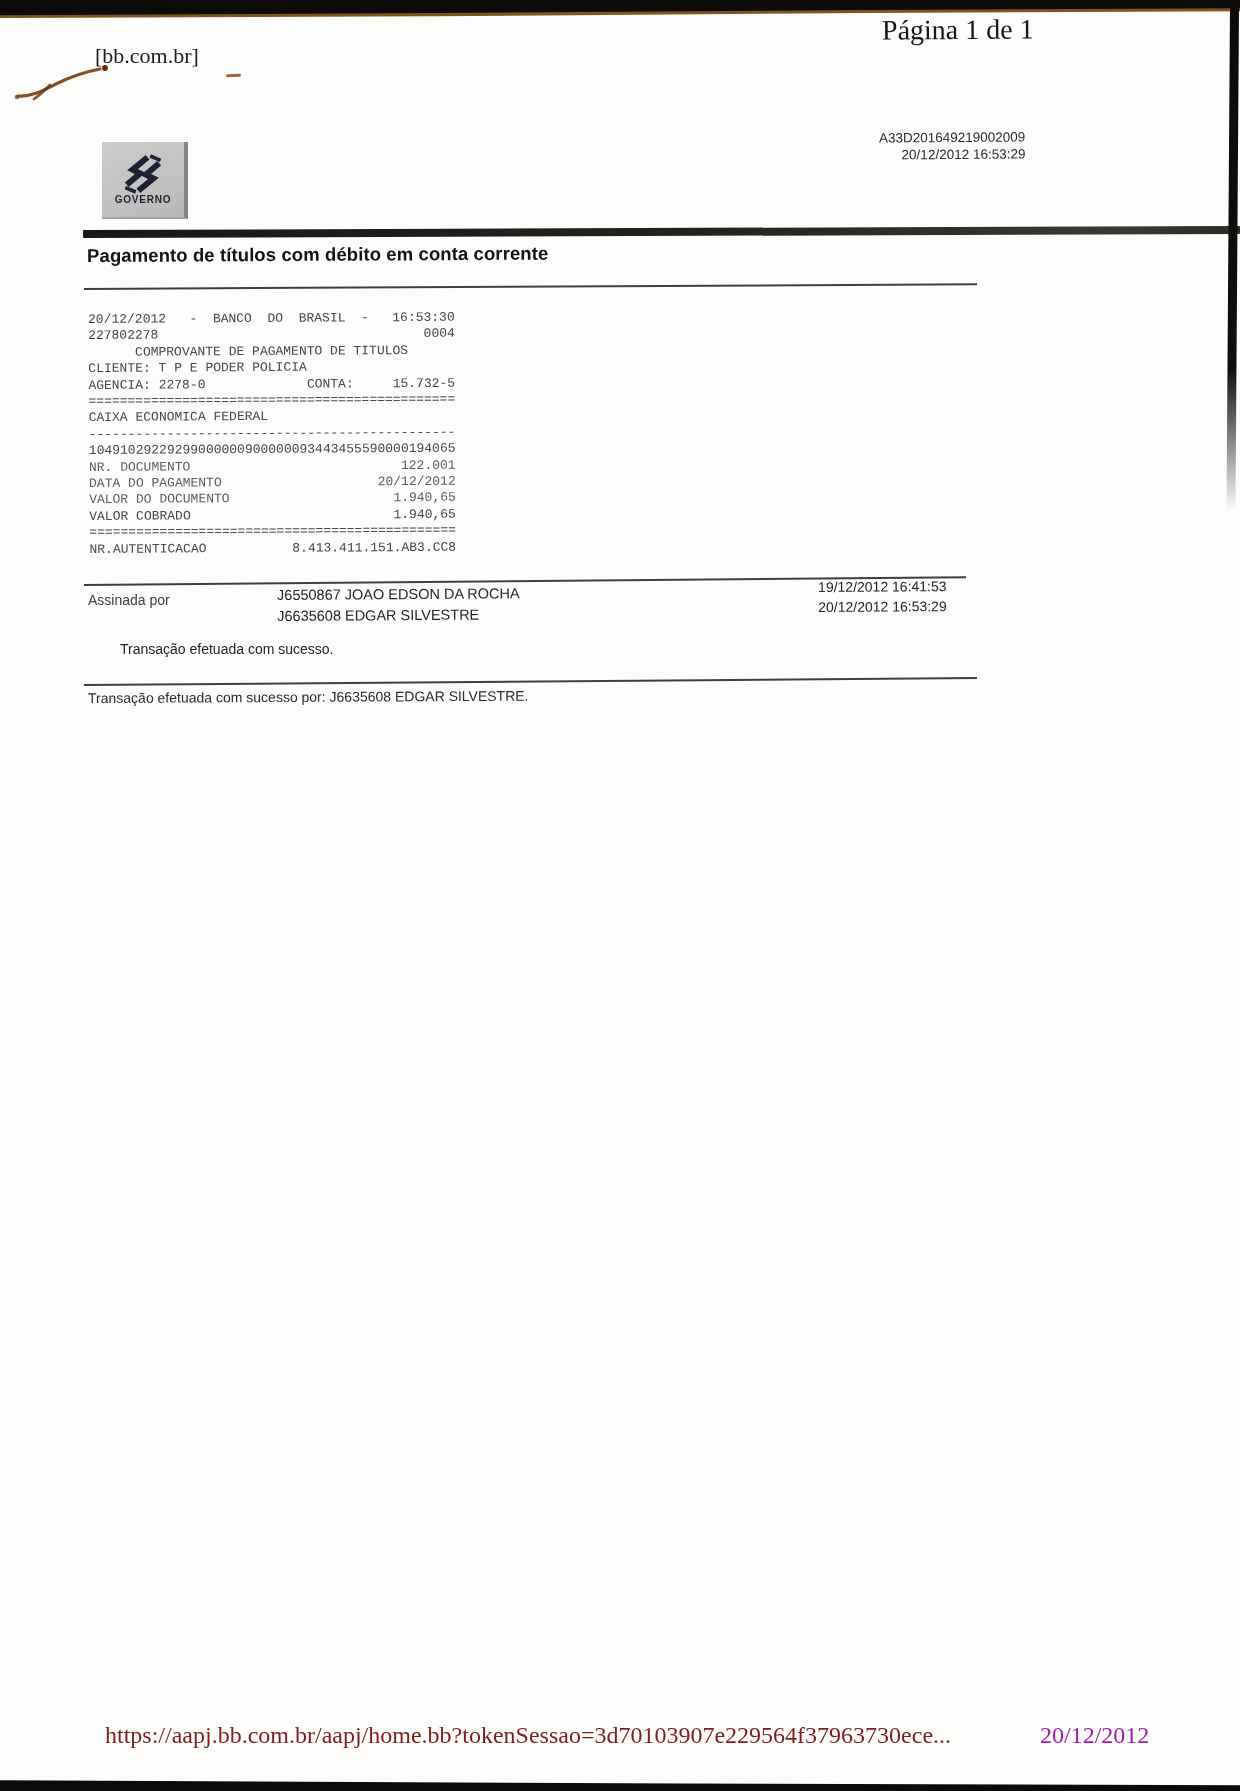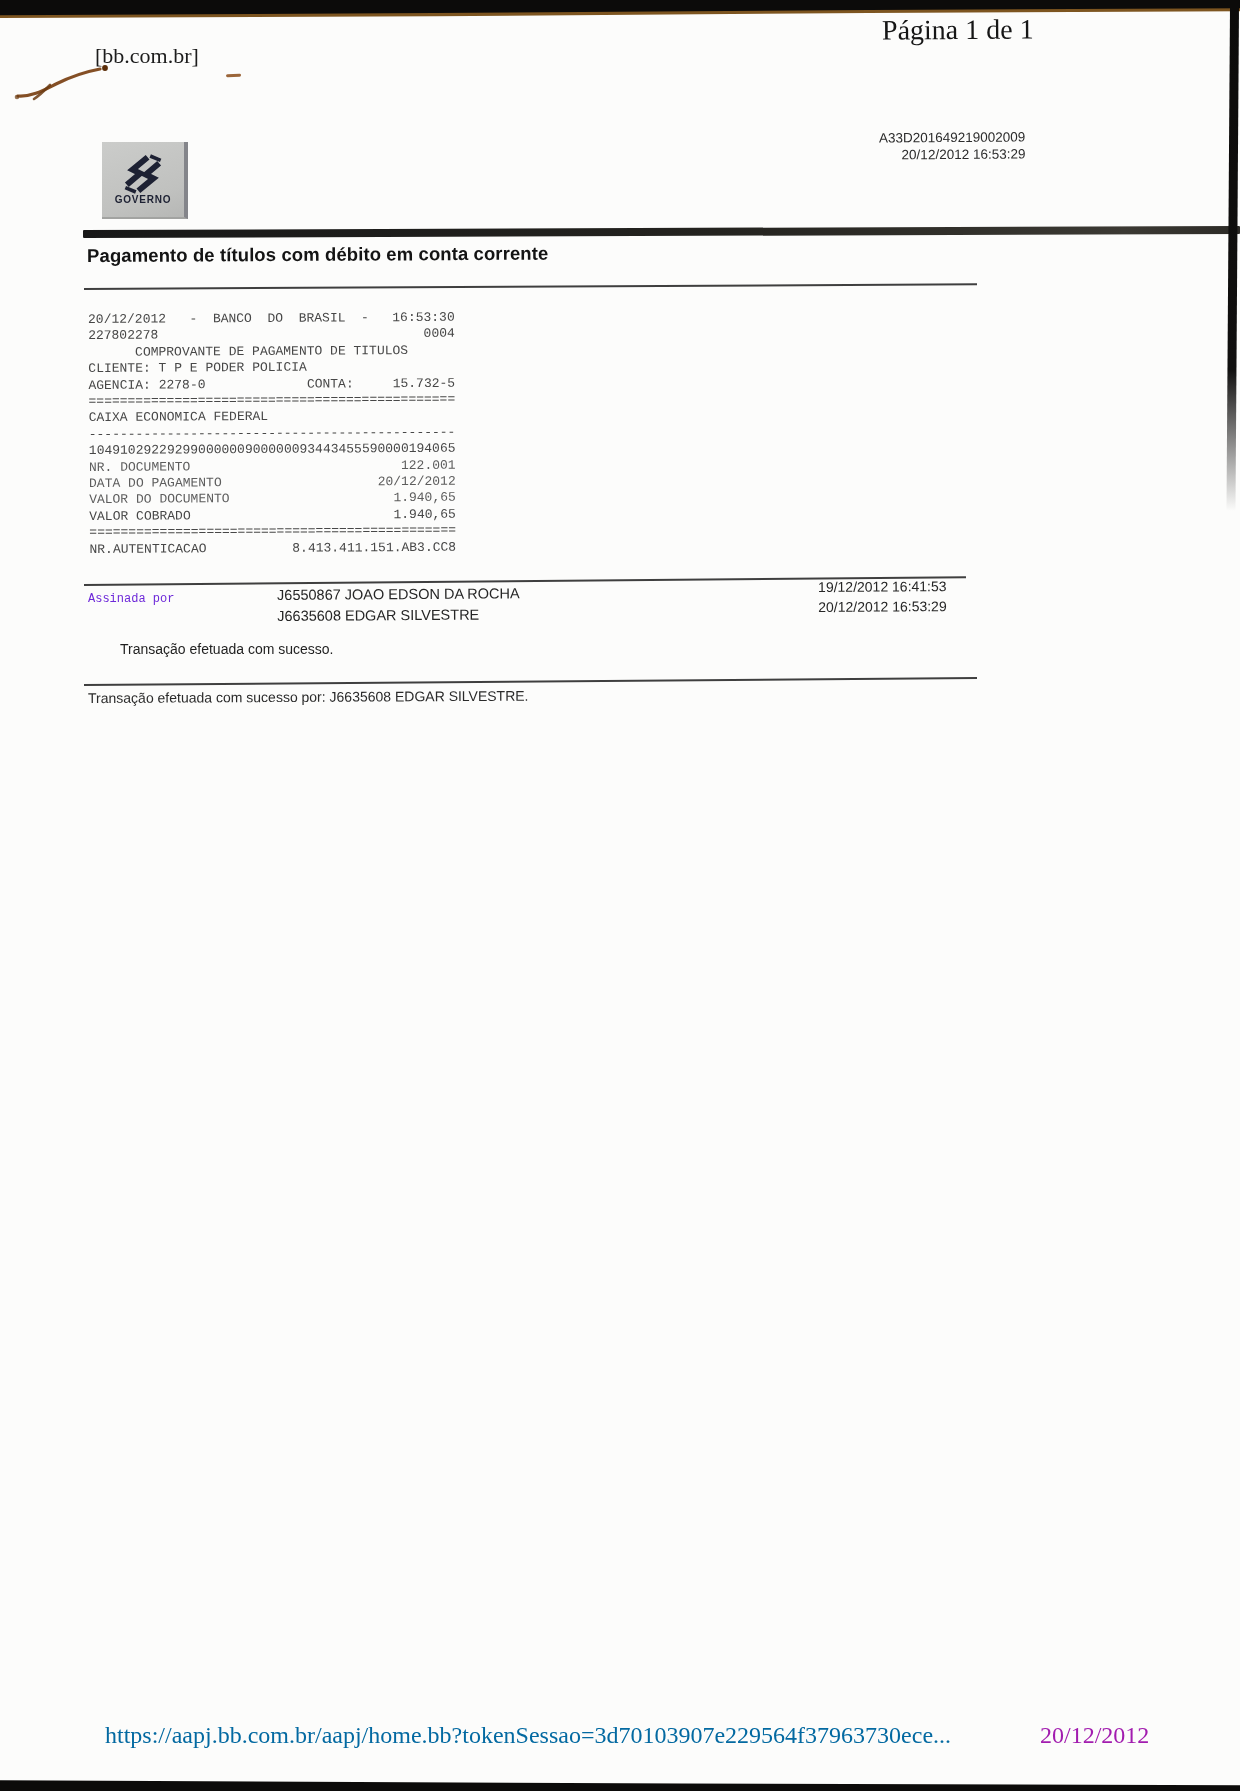--- a/index.html
+++ b/index.html
@@ -74,39 +74,39 @@
     position:absolute; left:88px; top:312px;
     font-family:"Liberation Mono","DejaVu Sans Mono",monospace;
     font-size:13px; line-height:16.4px; color:#474747;
     transform:rotate(-0.35deg); transform-origin:0 0;
   }
   .receipt-line { white-space:pre; }
   .receipt-line:nth-child(10), .receipt-line:nth-child(11),
   .receipt-line:nth-child(12) { color:#5d5d5d; }
 
   
-  .sig-label { position:absolute; left:88px; top:592px; font-size:12px; color:#6d28d9;font-family:Liberation Mono, monospace; }
+  .sig-label { position:absolute; left:88px; top:592px; font-size:14px; color:#404040; }
   .sig-names {
     position:absolute; left:277px; top:585px; font-size:14.5px; line-height:21px;
     color:#262626; transform:rotate(-0.4deg); transform-origin:0 0;
   }
   .sig-times {
     position:absolute; left:818px; top:578px; font-size:14px; line-height:19.5px;
     color:#262626; transform:rotate(-0.4deg); transform-origin:0 0;
   }
 
   
   .status-msg  { position:absolute; left:88px; top:641px; font-size:14px; color:#1f1f1f;margin-left:32px; }
   .confirm-msg { position:absolute; left:88px; top:690px; font-size:14px; color:#2a2a2a;
                  transform:rotate(-0.3deg); transform-origin:0 0; }
 
   
   .footer-url {
     position:absolute; left:105px; top:1722px;
-    font-family:"Liberation Serif", serif; font-size:24px; color:#0369a1;
+    font-family:"Liberation Serif", serif; font-size:24px; color:#7f1d1d;
   }
   .footer-date {
     position:absolute; left:1040px; top:1722px;
     font-family:"Liberation Serif", serif; font-size:24px; color:#a21caf;
   }
 </style>
 </head>
 <body>
 
 <div class="page">

